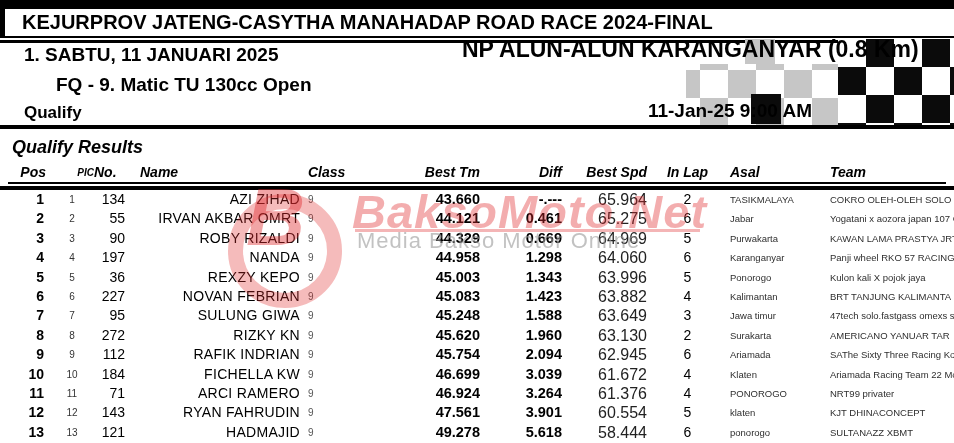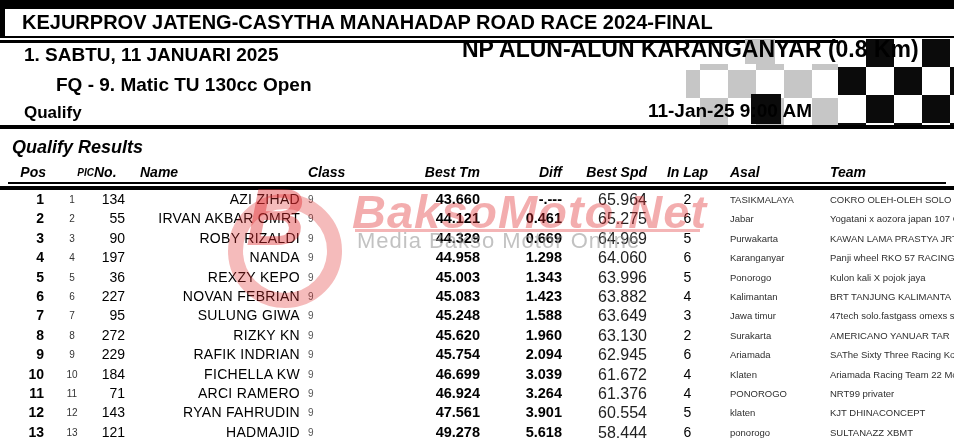--- a/index.html
+++ b/index.html
@@ -211,21 +211,21 @@
       <span class="cell c-besttm">45.620</span>
       <span class="cell c-diff">1.960</span>
       <span class="cell c-bestspd">63.130</span>
       <span class="cell c-inlap">2</span>
       <span class="cell c-asal">Surakarta</span>
       <span class="cell c-team">AMERICANO YANUAR TAR</span>
     </div>
       <div class="trow grid-row">
       <span class="cell c-pos">9</span>
       <span class="cell c-pic">9</span>
-      <span class="cell c-no">229</span>
+      <span class="cell c-no">112</span>
       <span class="cell c-name">RAFIK INDRIAN</span>
       <span class="cell c-class">9</span>
       <span class="cell c-besttm">45.754</span>
       <span class="cell c-diff">2.094</span>
       <span class="cell c-bestspd">62.945</span>
       <span class="cell c-inlap">6</span>
       <span class="cell c-asal">Ariamada</span>
       <span class="cell c-team">SAThe Sixty Three Racing Koiz</span>
     </div>
       <div class="trow grid-row">

